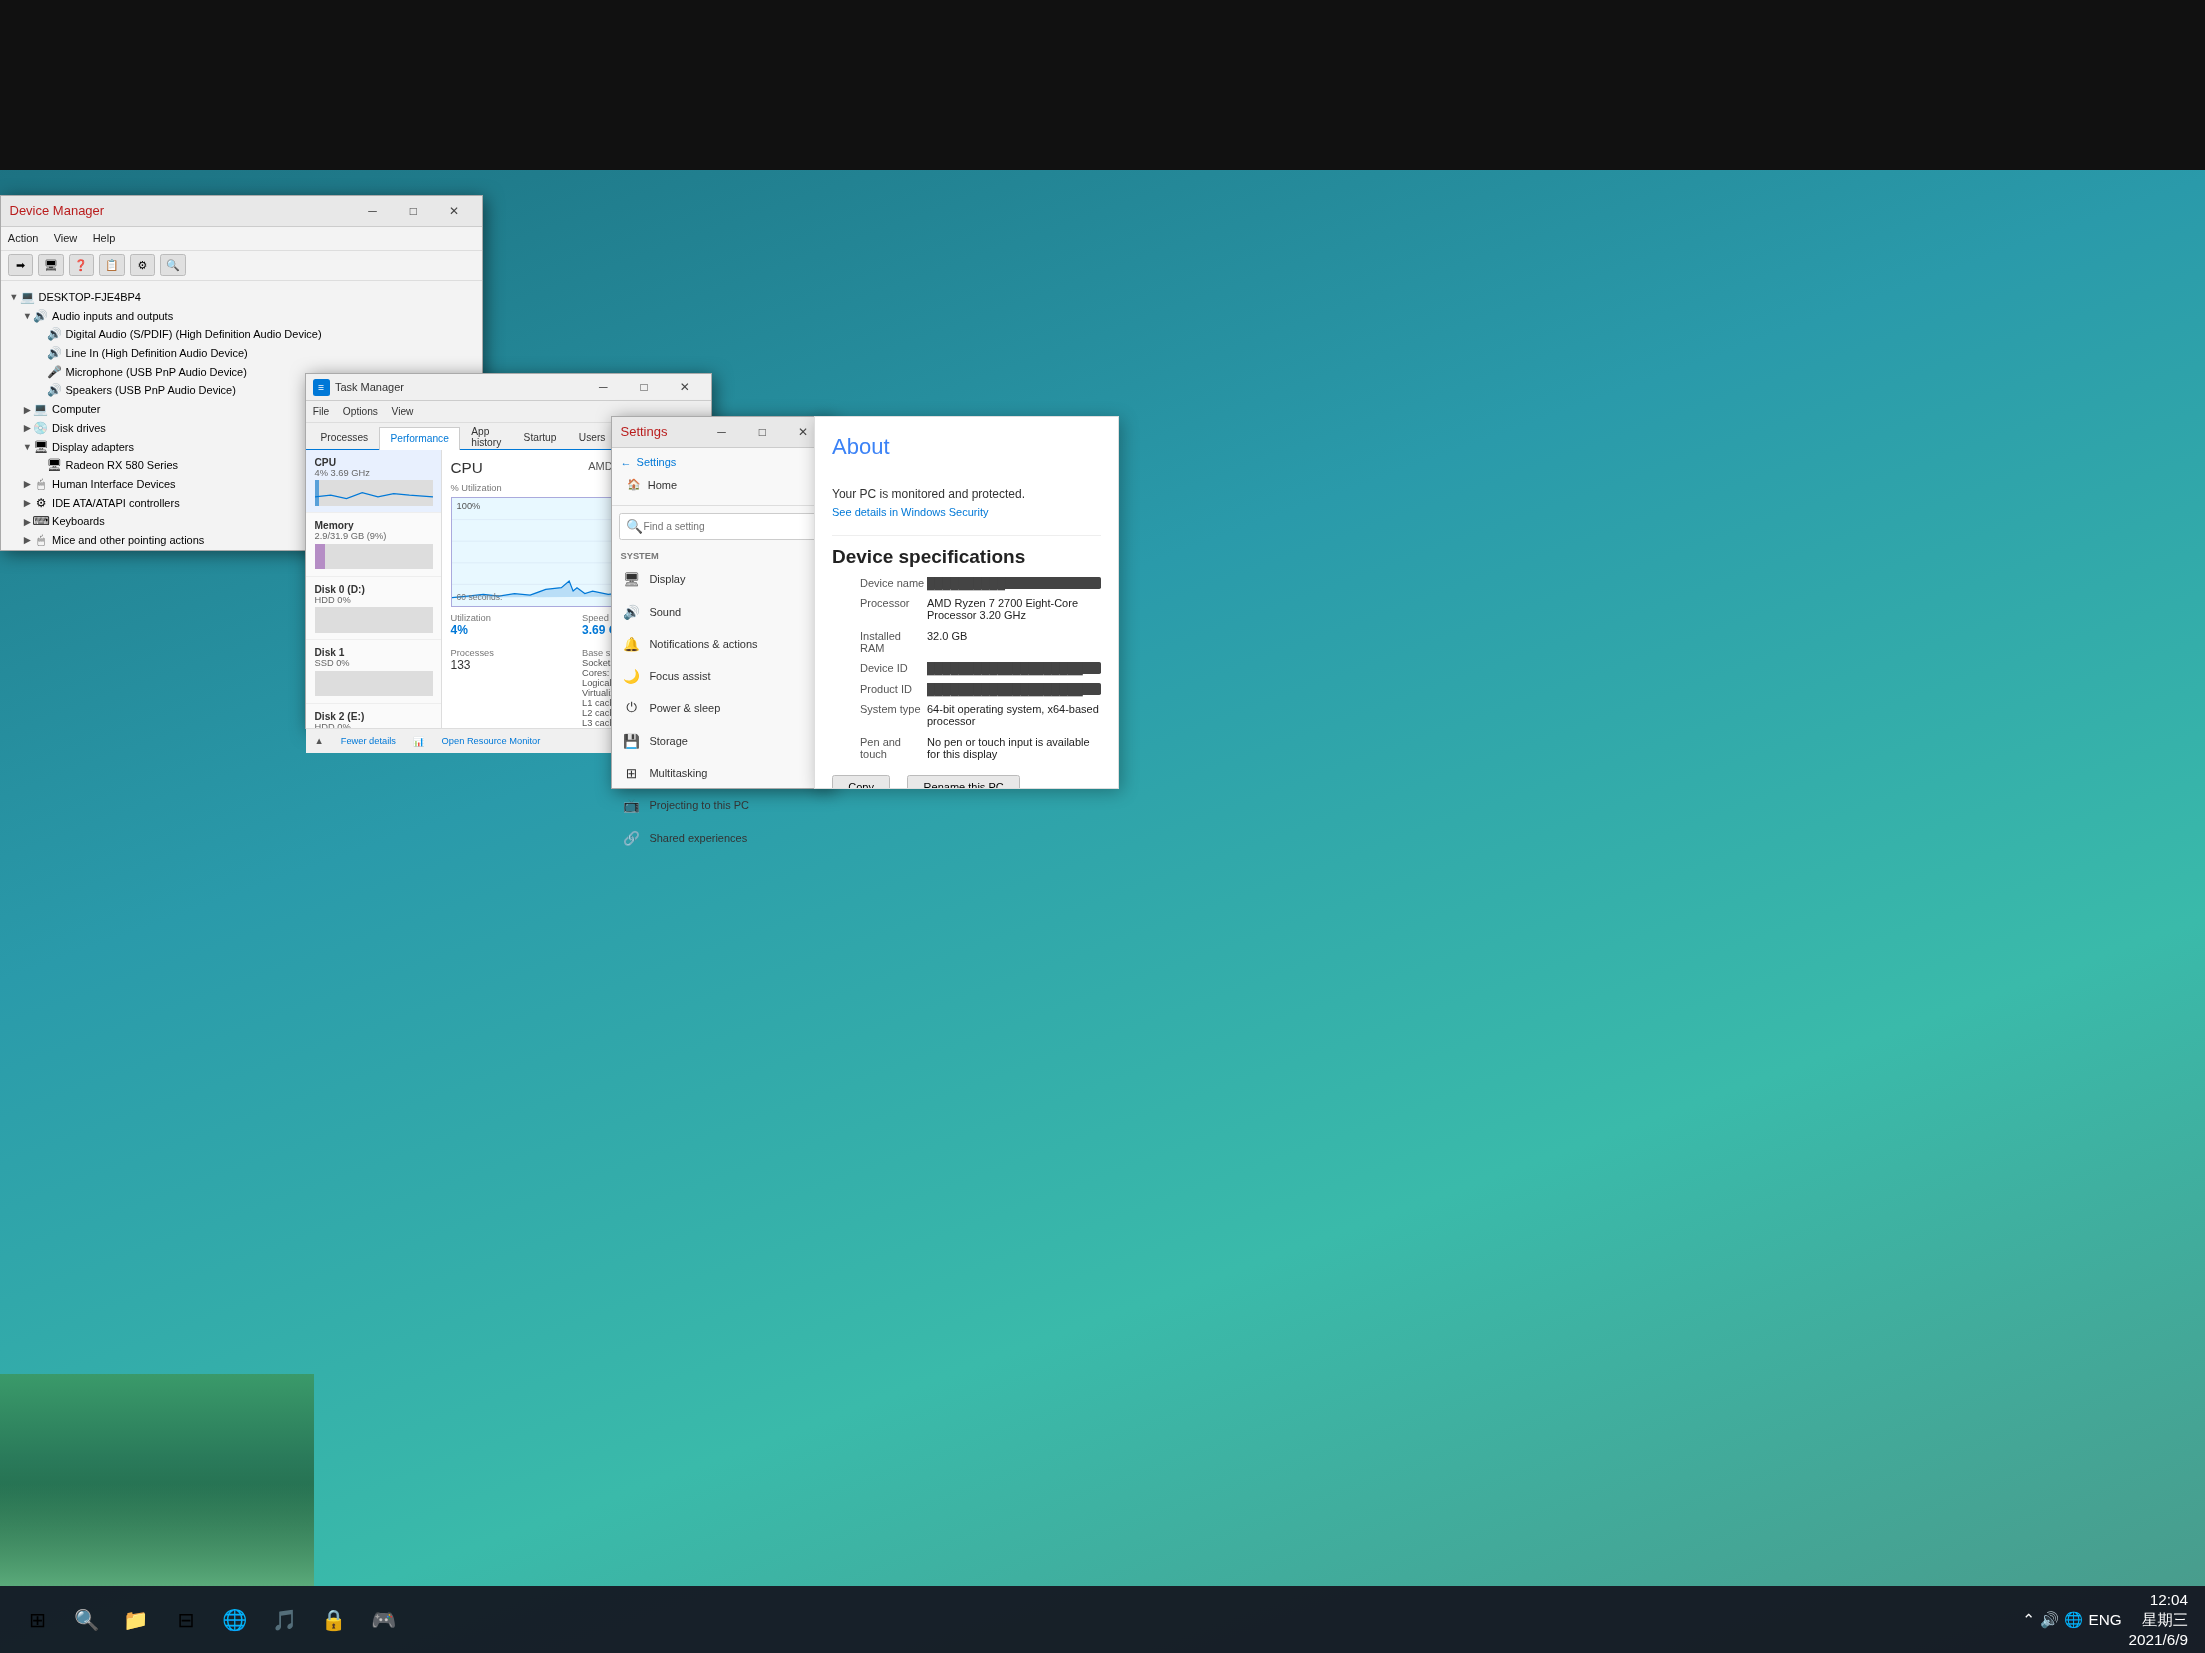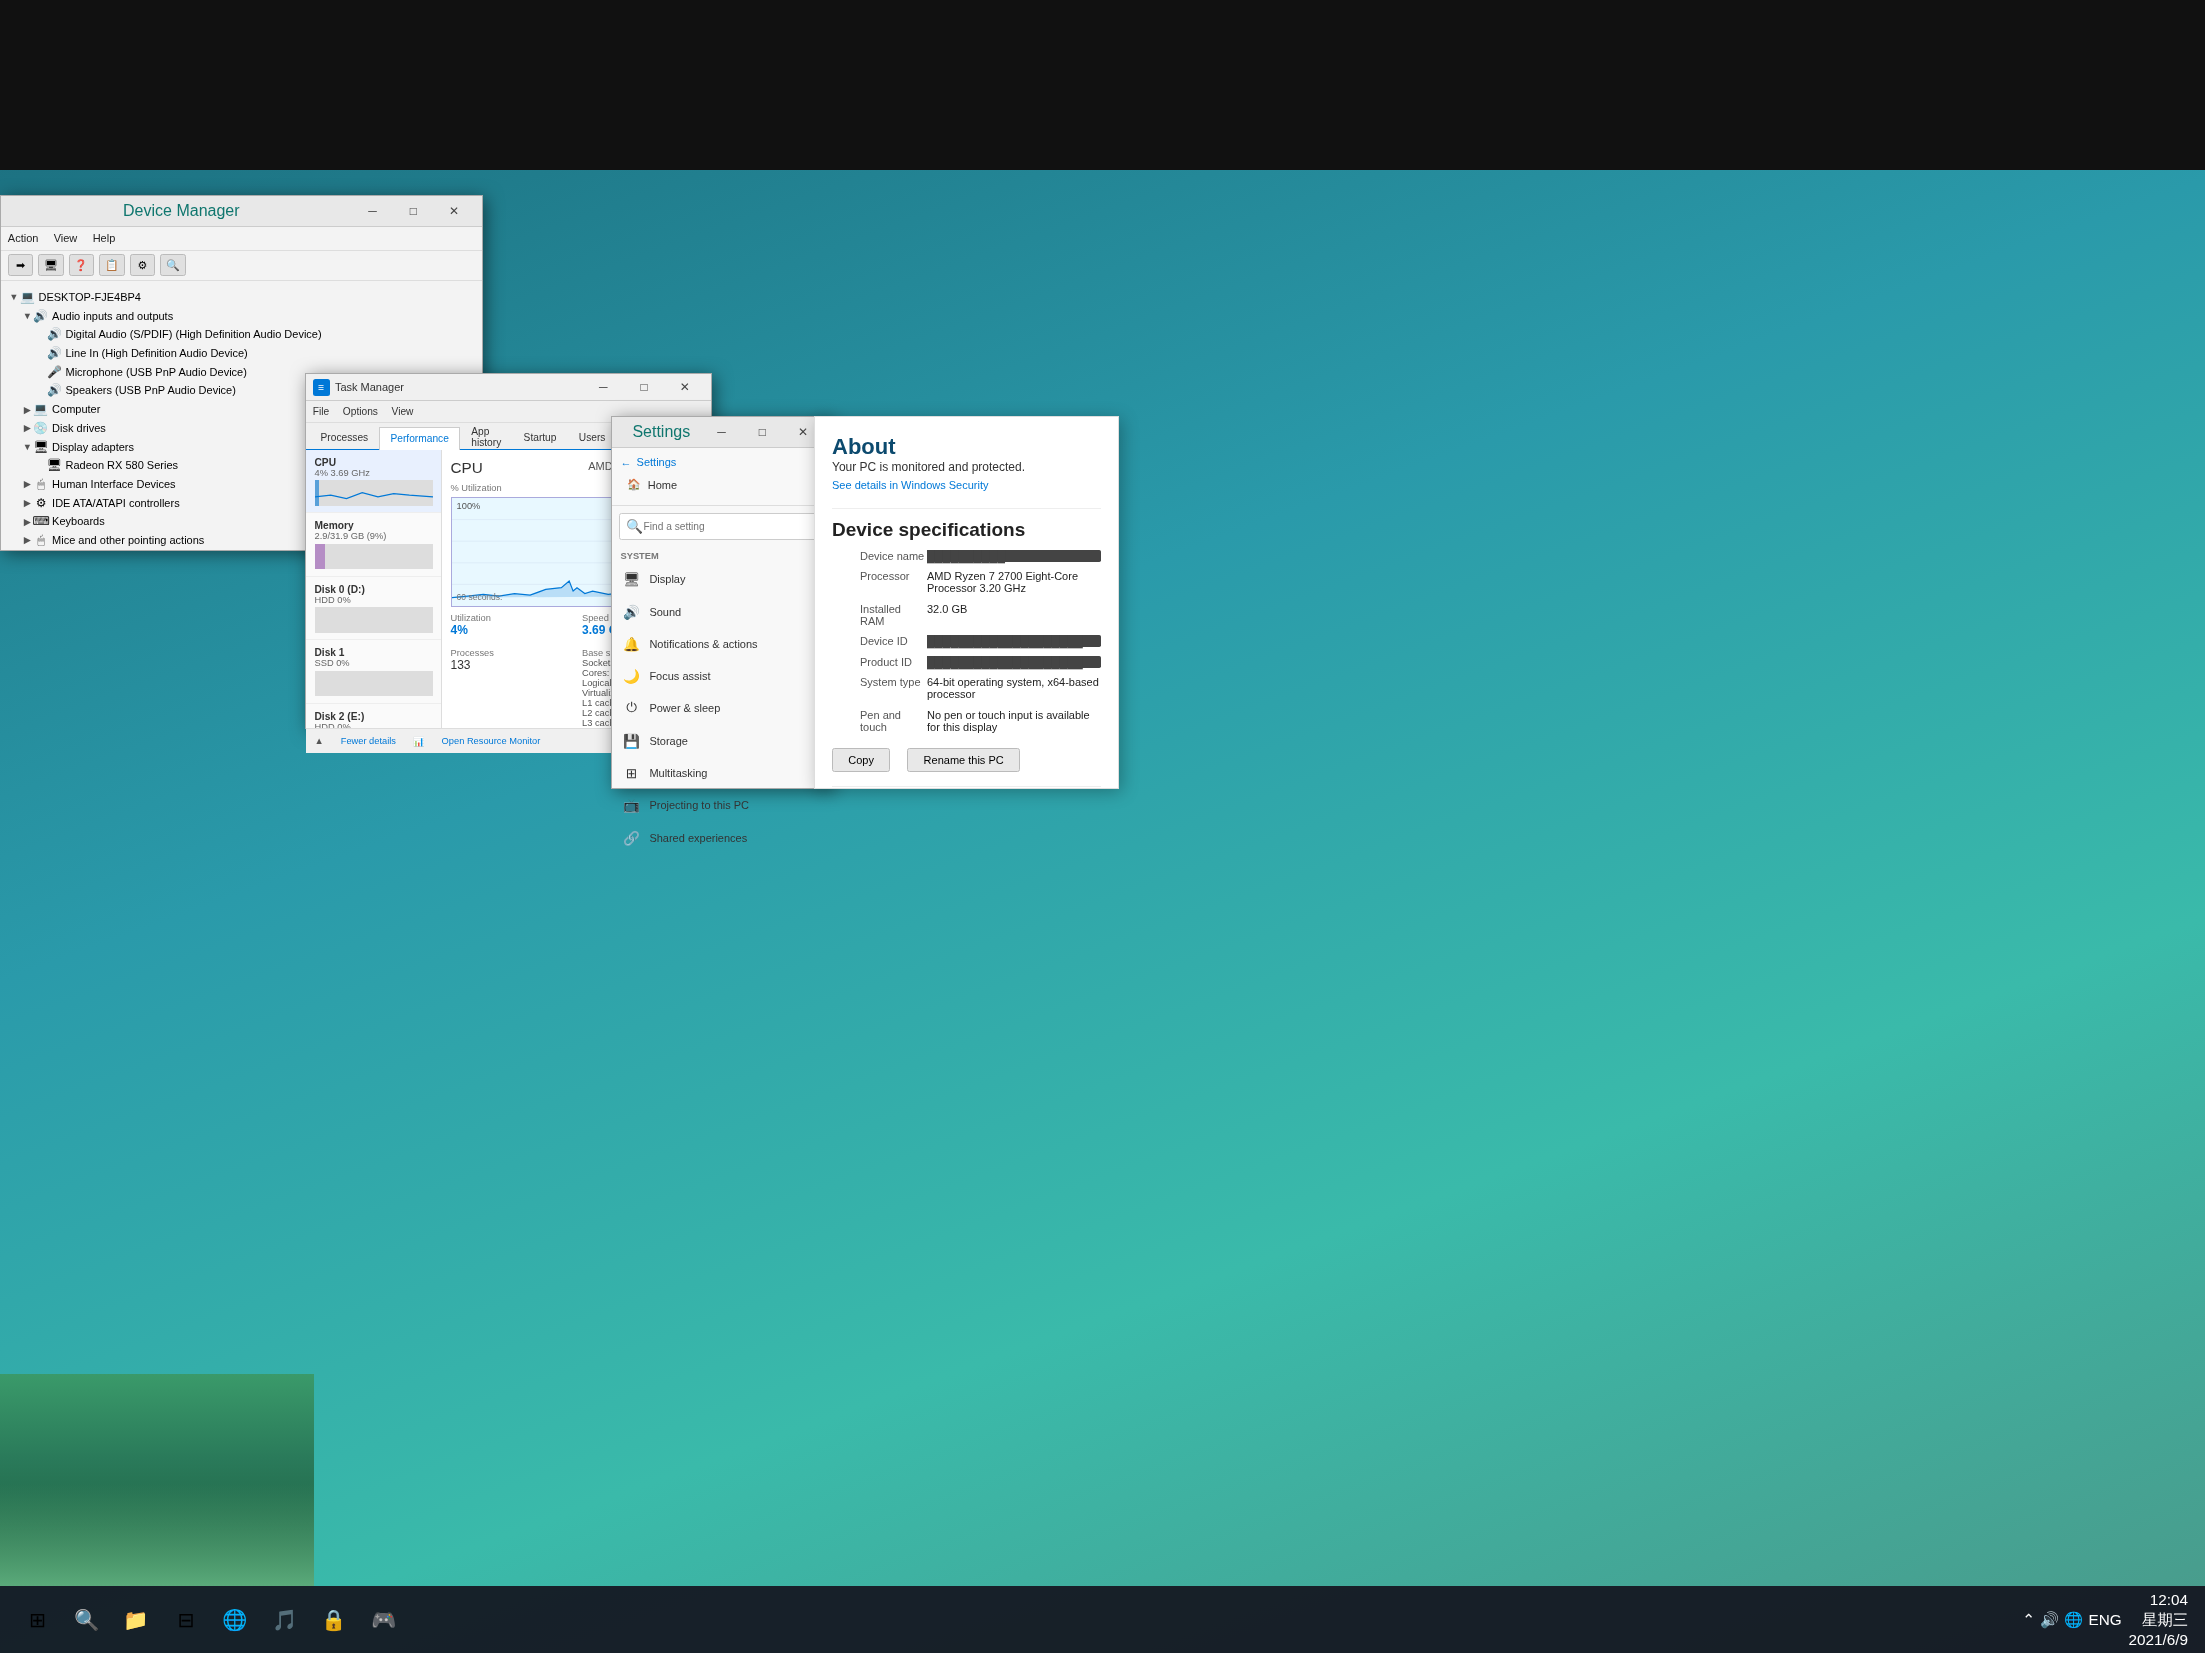--- a/index.html
+++ b/index.html
@@ -85,24 +85,23 @@
       height: 30.5px;
       background: #e8e8e8;
       display: flex;
       align-items: center;
       padding: 0 8.5px;
       border-bottom: 0.8px solid #ccc;
       user-select: none;
     }
 
     .window-title-text {
-      font-size: 16px;
-      color: #0f766e;
+      font-size: 13px;
+      color: #b91c1c;
       flex: 1;
-      text-align: center;
     }
 
     .window-controls {
       display: flex;
       gap: 1.7px;
     }
 
     .win-btn {
       width: 39px;
       height: 25.4px;
@@ -480,23 +479,23 @@
       background: white;
       border: 0.8px solid #ddd;
       box-shadow: 3.4px 3.4px 17px rgba(0,0,0,0.3);
       z-index: 30;
       overflow-y: auto;
       padding: 17px;
     }
 
     .about-title {
       font-size: 22px;
-      font-weight: 700;
-      color: #0c4a6e;
-      margin-bottom: 0;
+      font-weight: 400;
+      color: #3b82f6;
+      margin-bottom: 27px;
     }
 
     .about-protected {
       font-size: 12px;
       color: #333;
       margin-bottom: 5.1px;
     }
 
     .about-link {
       font-size: 11px;

